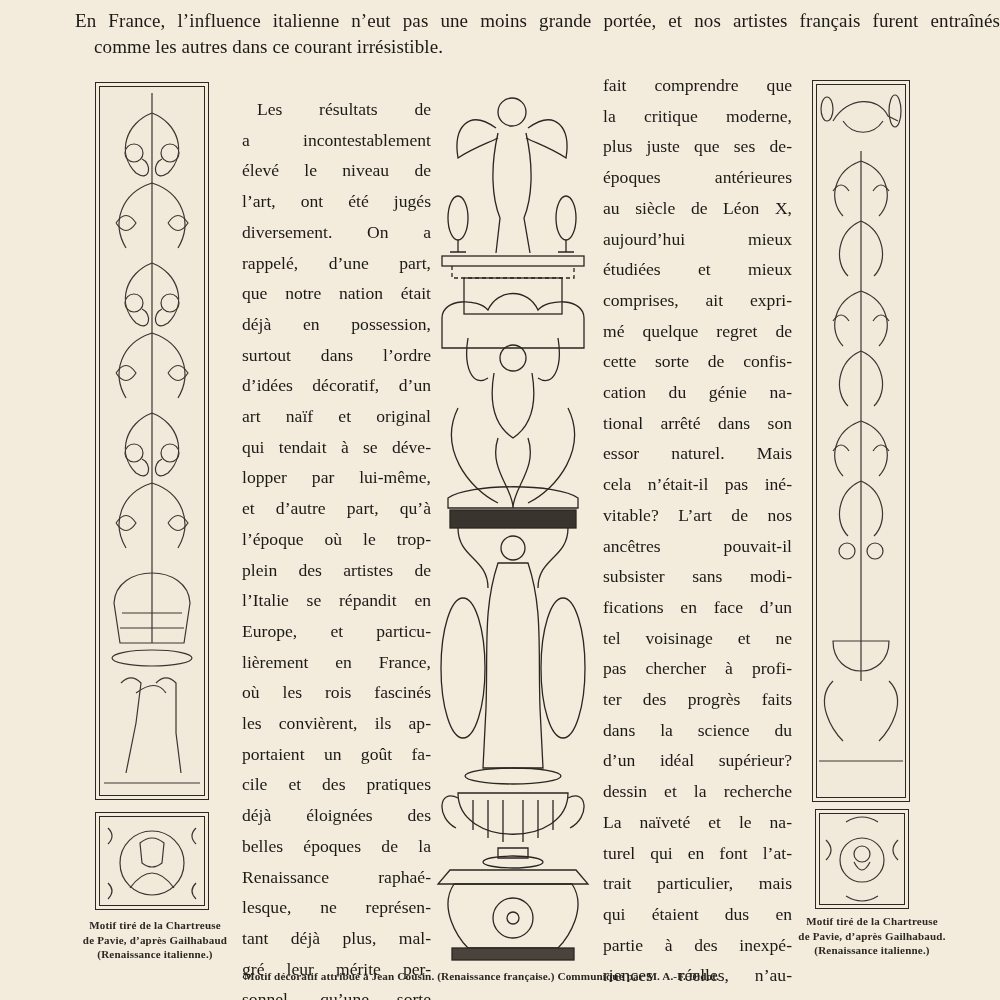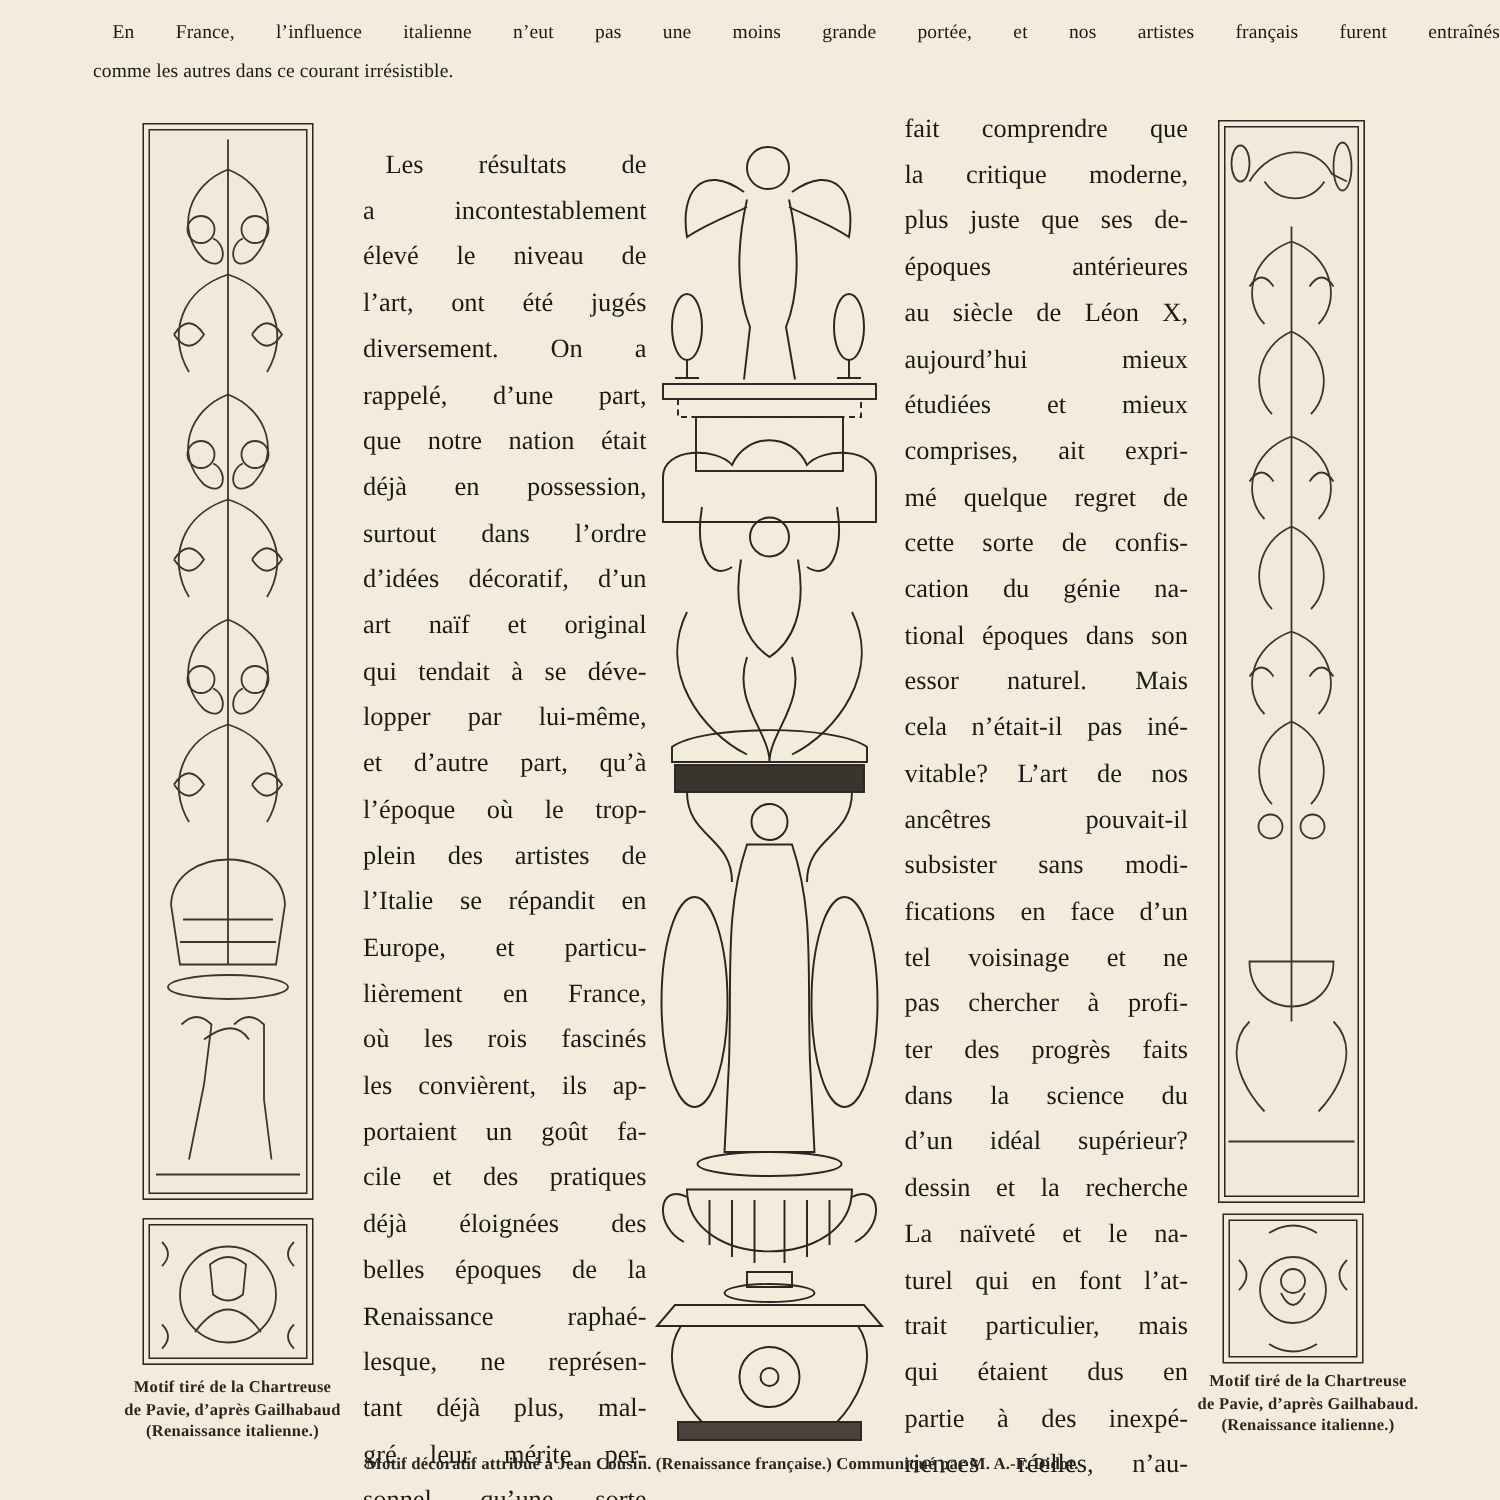--- a/index.html
+++ b/index.html
@@ -5,24 +5,24 @@
   html, body { margin:0; padding:0; }
   body {
     width:1000px; height:1000px; overflow:hidden;
     background:#f3ecdc;
     font-family:"Liberation Serif","DejaVu Serif",serif;
     color:#1c1a17;
     position:relative;
   }
   .intro {
     position:absolute; left:62px; top:8px; width:938px;
-    font-size:13px; line-height:26px; letter-spacing:0.1px;
+    font-size:19px; line-height:26px; letter-spacing:0.1px;
   }
   .intro .l1 { display:block; padding-left:13px; text-align:justify; text-align-last:justify; width:925px; white-space:nowrap; word-spacing:3px; }
-  .intro .l2 { display:block; padding-left:0; }
+  .intro .l2 { display:block; padding-left:0;margin-left:32px; }
   .col {
     position:absolute; top:70px; font-size:17.6px; line-height:30.7px;
   }
   .col .ln { display:block; white-space:nowrap; text-align:justify; text-align-last:justify; }
   .col.left { left:242px; width:189px; }
   .col.right { left:603px; width:189px; }
   .col.left .ln.first { padding-left:15px; width:174px;margin-top:24px; }
   .panel {
     position:absolute; border:1.5px solid #2a2724; box-shadow: inset 0 0 0 3px #f3ecdc, inset 0 0 0 4px #2a2724;
     background:#f1eadb;
@@ -171,21 +171,21 @@
   <span class="ln">la critique moderne,</span>
   <span class="ln">plus juste que ses de-</span>
   <span class="ln">époques antérieures</span>
   <span class="ln">au siècle de Léon X,</span>
   <span class="ln">aujourd’hui mieux</span>
   <span class="ln">étudiées et mieux</span>
   <span class="ln">comprises, ait expri-</span>
   <span class="ln">mé quelque regret de</span>
   <span class="ln">cette sorte de confis-</span>
   <span class="ln">cation du génie na-</span>
-  <span class="ln">tional époques dans son</span>
+  <span class="ln">tional arrêté dans son</span>
   <span class="ln">essor naturel. Mais</span>
   <span class="ln">cela n’était-il pas iné-</span>
   <span class="ln">vitable? L’art de nos</span>
   <span class="ln">ancêtres pouvait-il</span>
   <span class="ln">subsister sans modi-</span>
   <span class="ln">fications en face d’un</span>
   <span class="ln">tel voisinage et ne</span>
   <span class="ln">pas chercher à profi-</span>
   <span class="ln">ter des progrès faits</span>
   <span class="ln">dans la science du</span>

